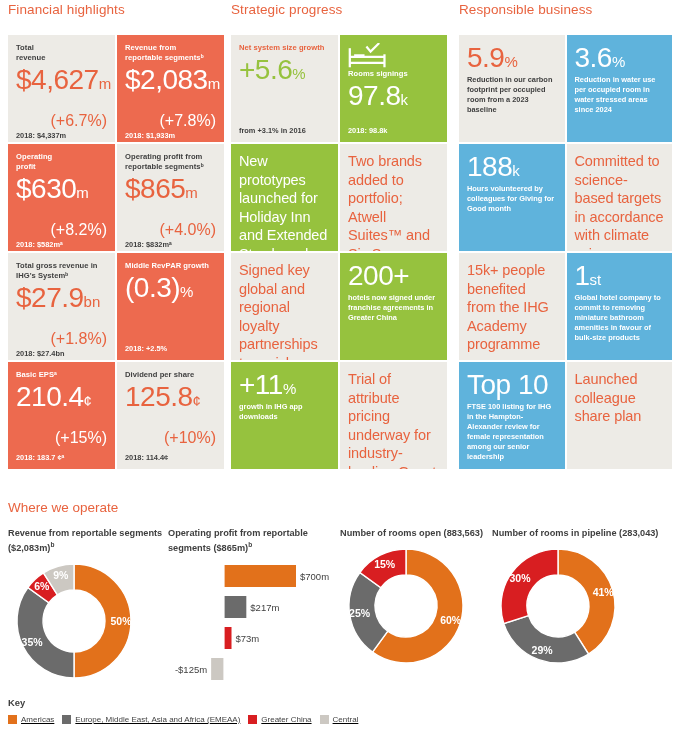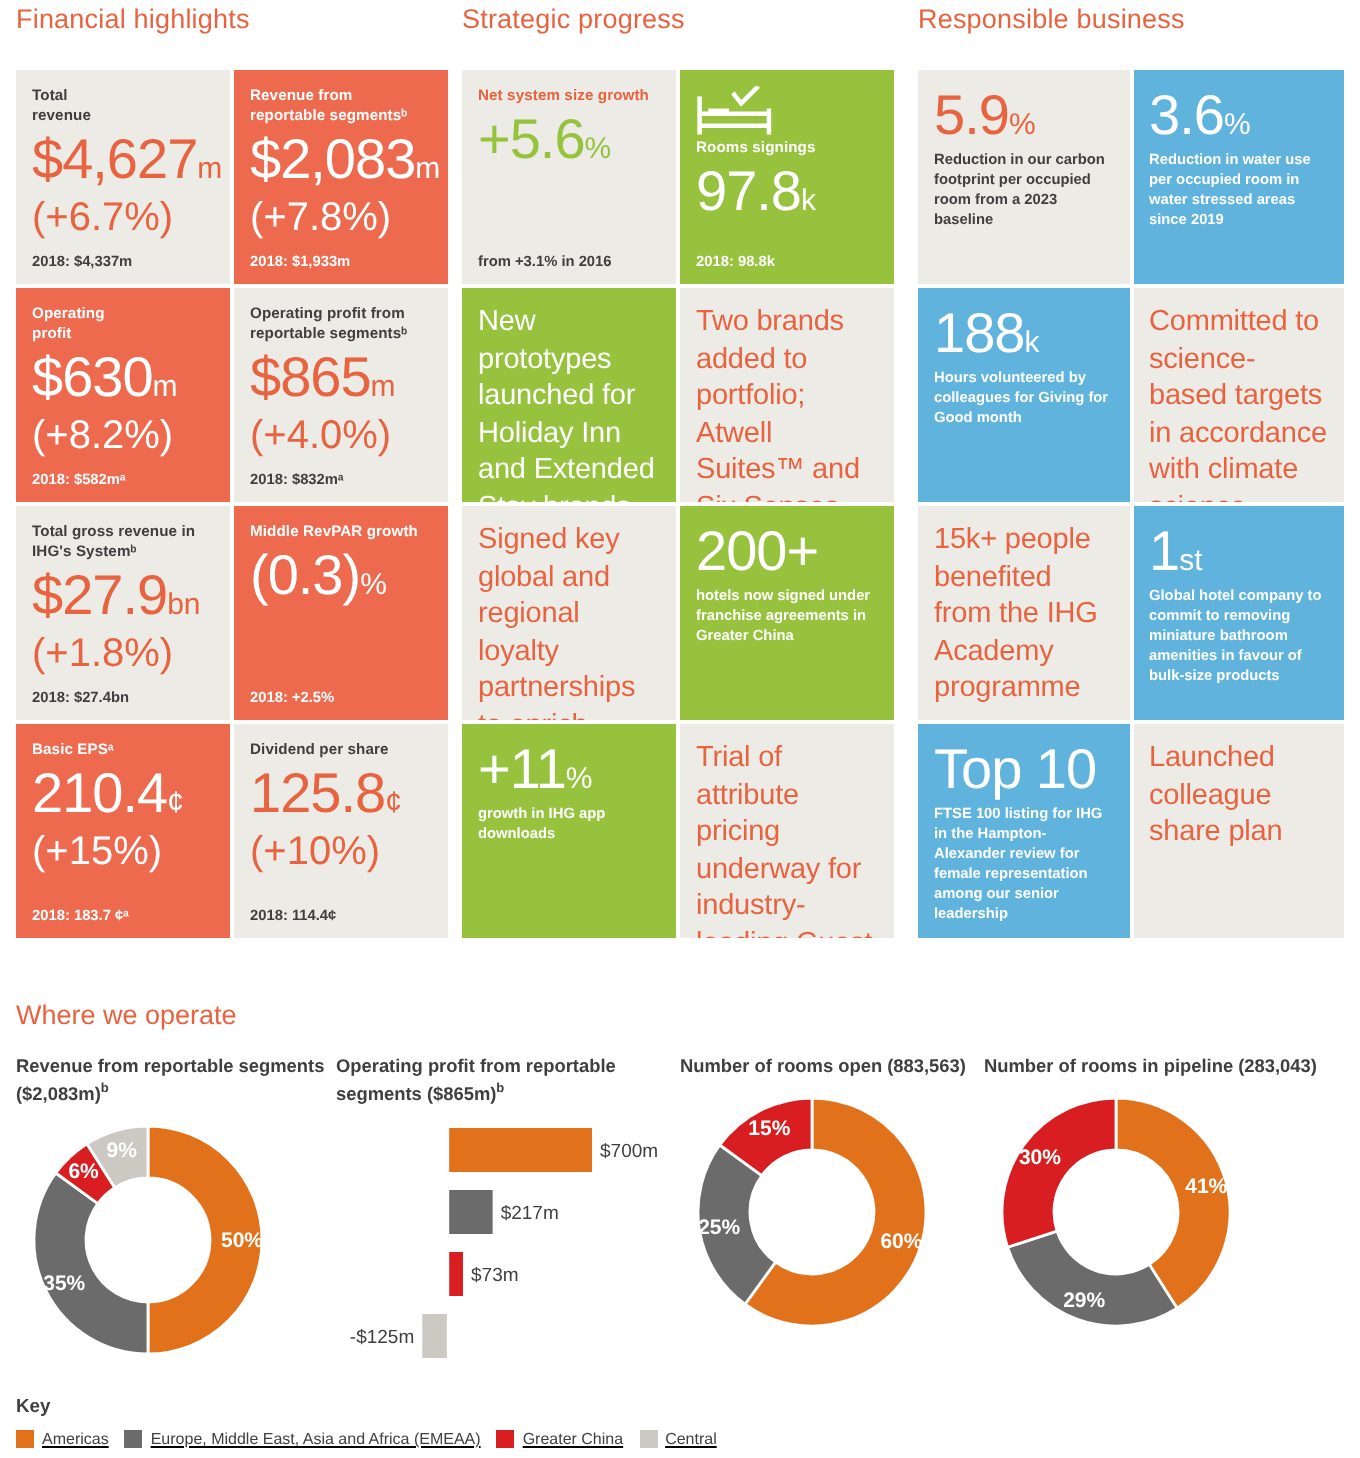--- a/index.html
+++ b/index.html
@@ -69,22 +69,22 @@
   }
   .t-big .unit { font-size: 15px; letter-spacing: 0; }
   .f-grey .t-big   { color: #E8633F; }
   .f-orange .t-big { color: #ffffff; }
   .f-green .t-big  { color: #ffffff; }
   .f-blue .t-big   { color: #ffffff; }
   .t-big.on-grey-green { color: #96C23E; }
 
   
   .t-delta {
-    font-size: 20px; font-weight: 300; line-height: 1.25;
-    margin-top: 3px; white-space: nowrap;
+    font-size: 16px; font-weight: 300; line-height: 1.25;
+    margin-top: 17px; white-space: nowrap; text-align: right;
   }
   .f-grey .t-delta   { color: #E8633F; }
   .f-orange .t-delta { color: #ffffff; }
 
   
   .t-foot {
     font-size: 7.4px; font-weight: bold; line-height: 1.3;
     margin-top: auto;
   }
   .f-grey .t-foot   { color: #3F3F3F; }
@@ -245,21 +245,21 @@
   </div>
 
   <div class="col" id="col-res">
     <div class="grid" id="grid-res">
         <div class="tile f-grey">
           <div class="t-big">5.9<span class="unit">%</span></div>
           <div class="t-sub">Reduction in our carbon footprint per occupied room from a 2023 baseline</div>
         </div>
         <div class="tile f-blue">
           <div class="t-big">3.6<span class="unit">%</span></div>
-          <div class="t-sub">Reduction in water use per occupied room in water stressed areas since 2019</div>
+          <div class="t-sub">Reduction in water use per occupied room in water stressed areas since 2024</div>
         </div>
         <div class="tile f-blue">
           <div class="t-big">188<span class="unit">k</span></div>
           <div class="t-sub">Hours volunteered by colleagues for Giving for Good month</div>
         </div>
         <div class="tile f-grey">
           <div class="t-statement orange">Committed to science-based targets in accordance with climate science</div>
         </div>
         <div class="tile f-grey">
           <div class="t-statement orange">15k+ people benefited from the IHG Academy programme</div>

